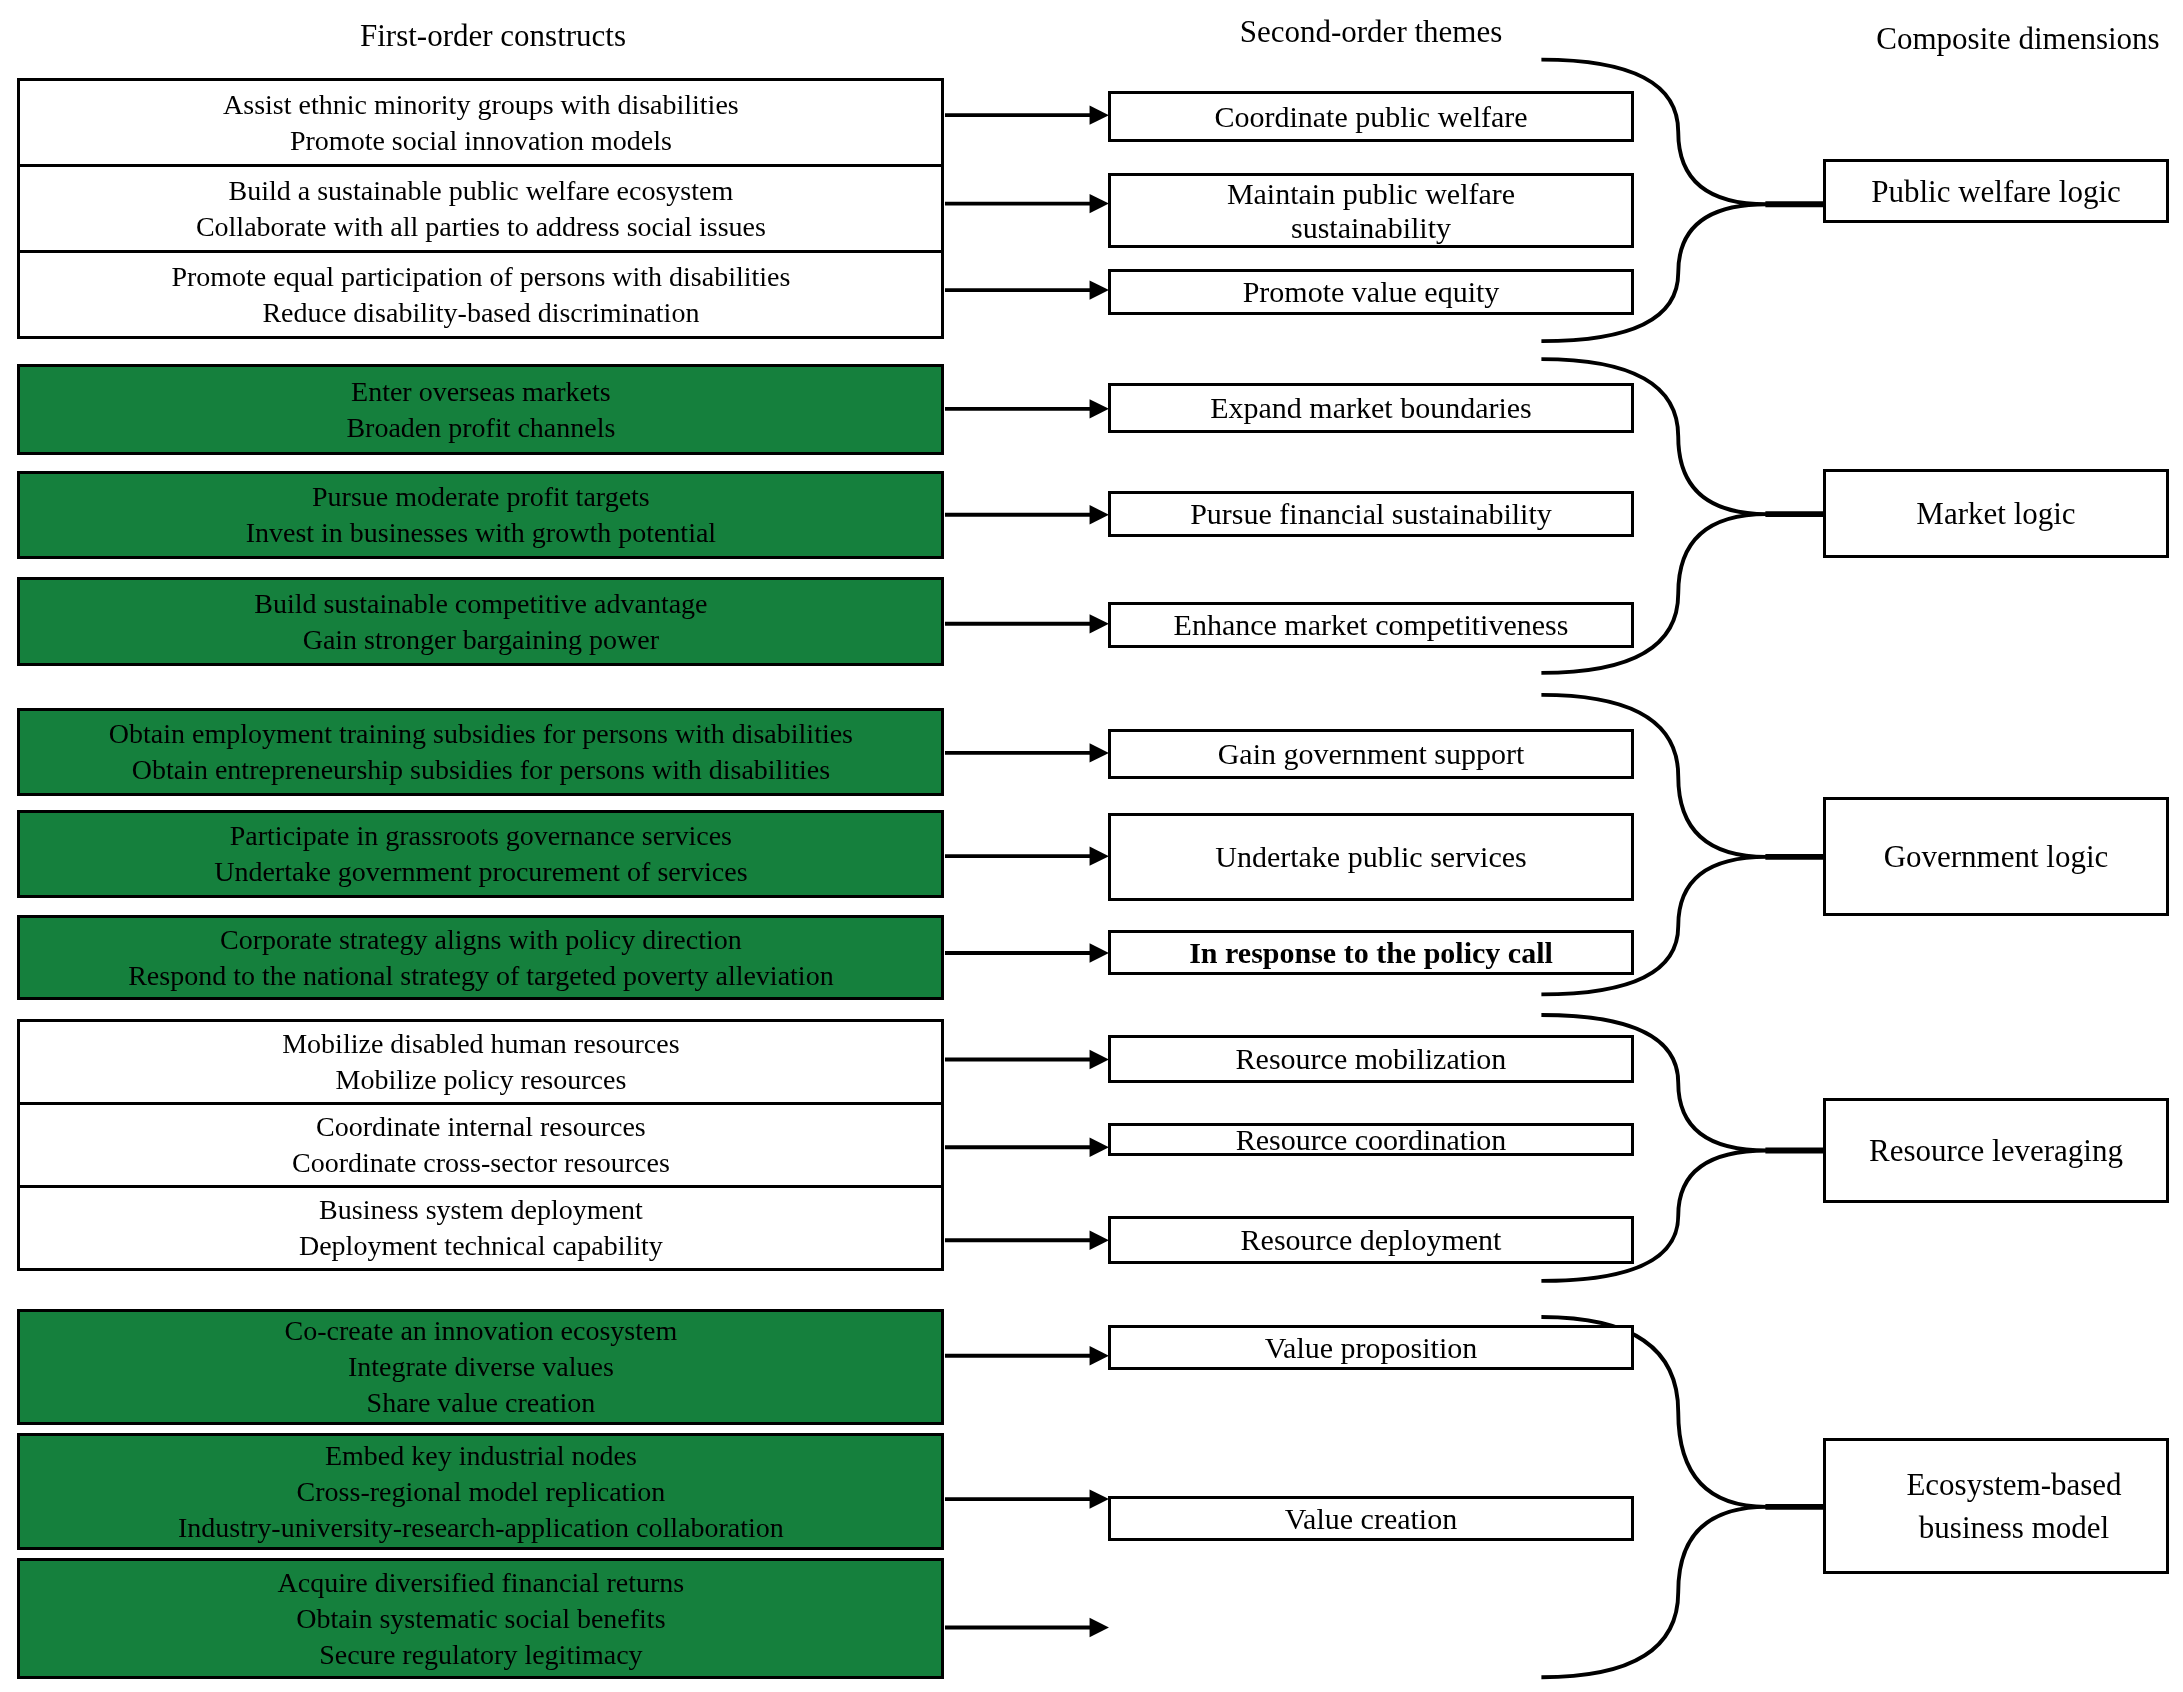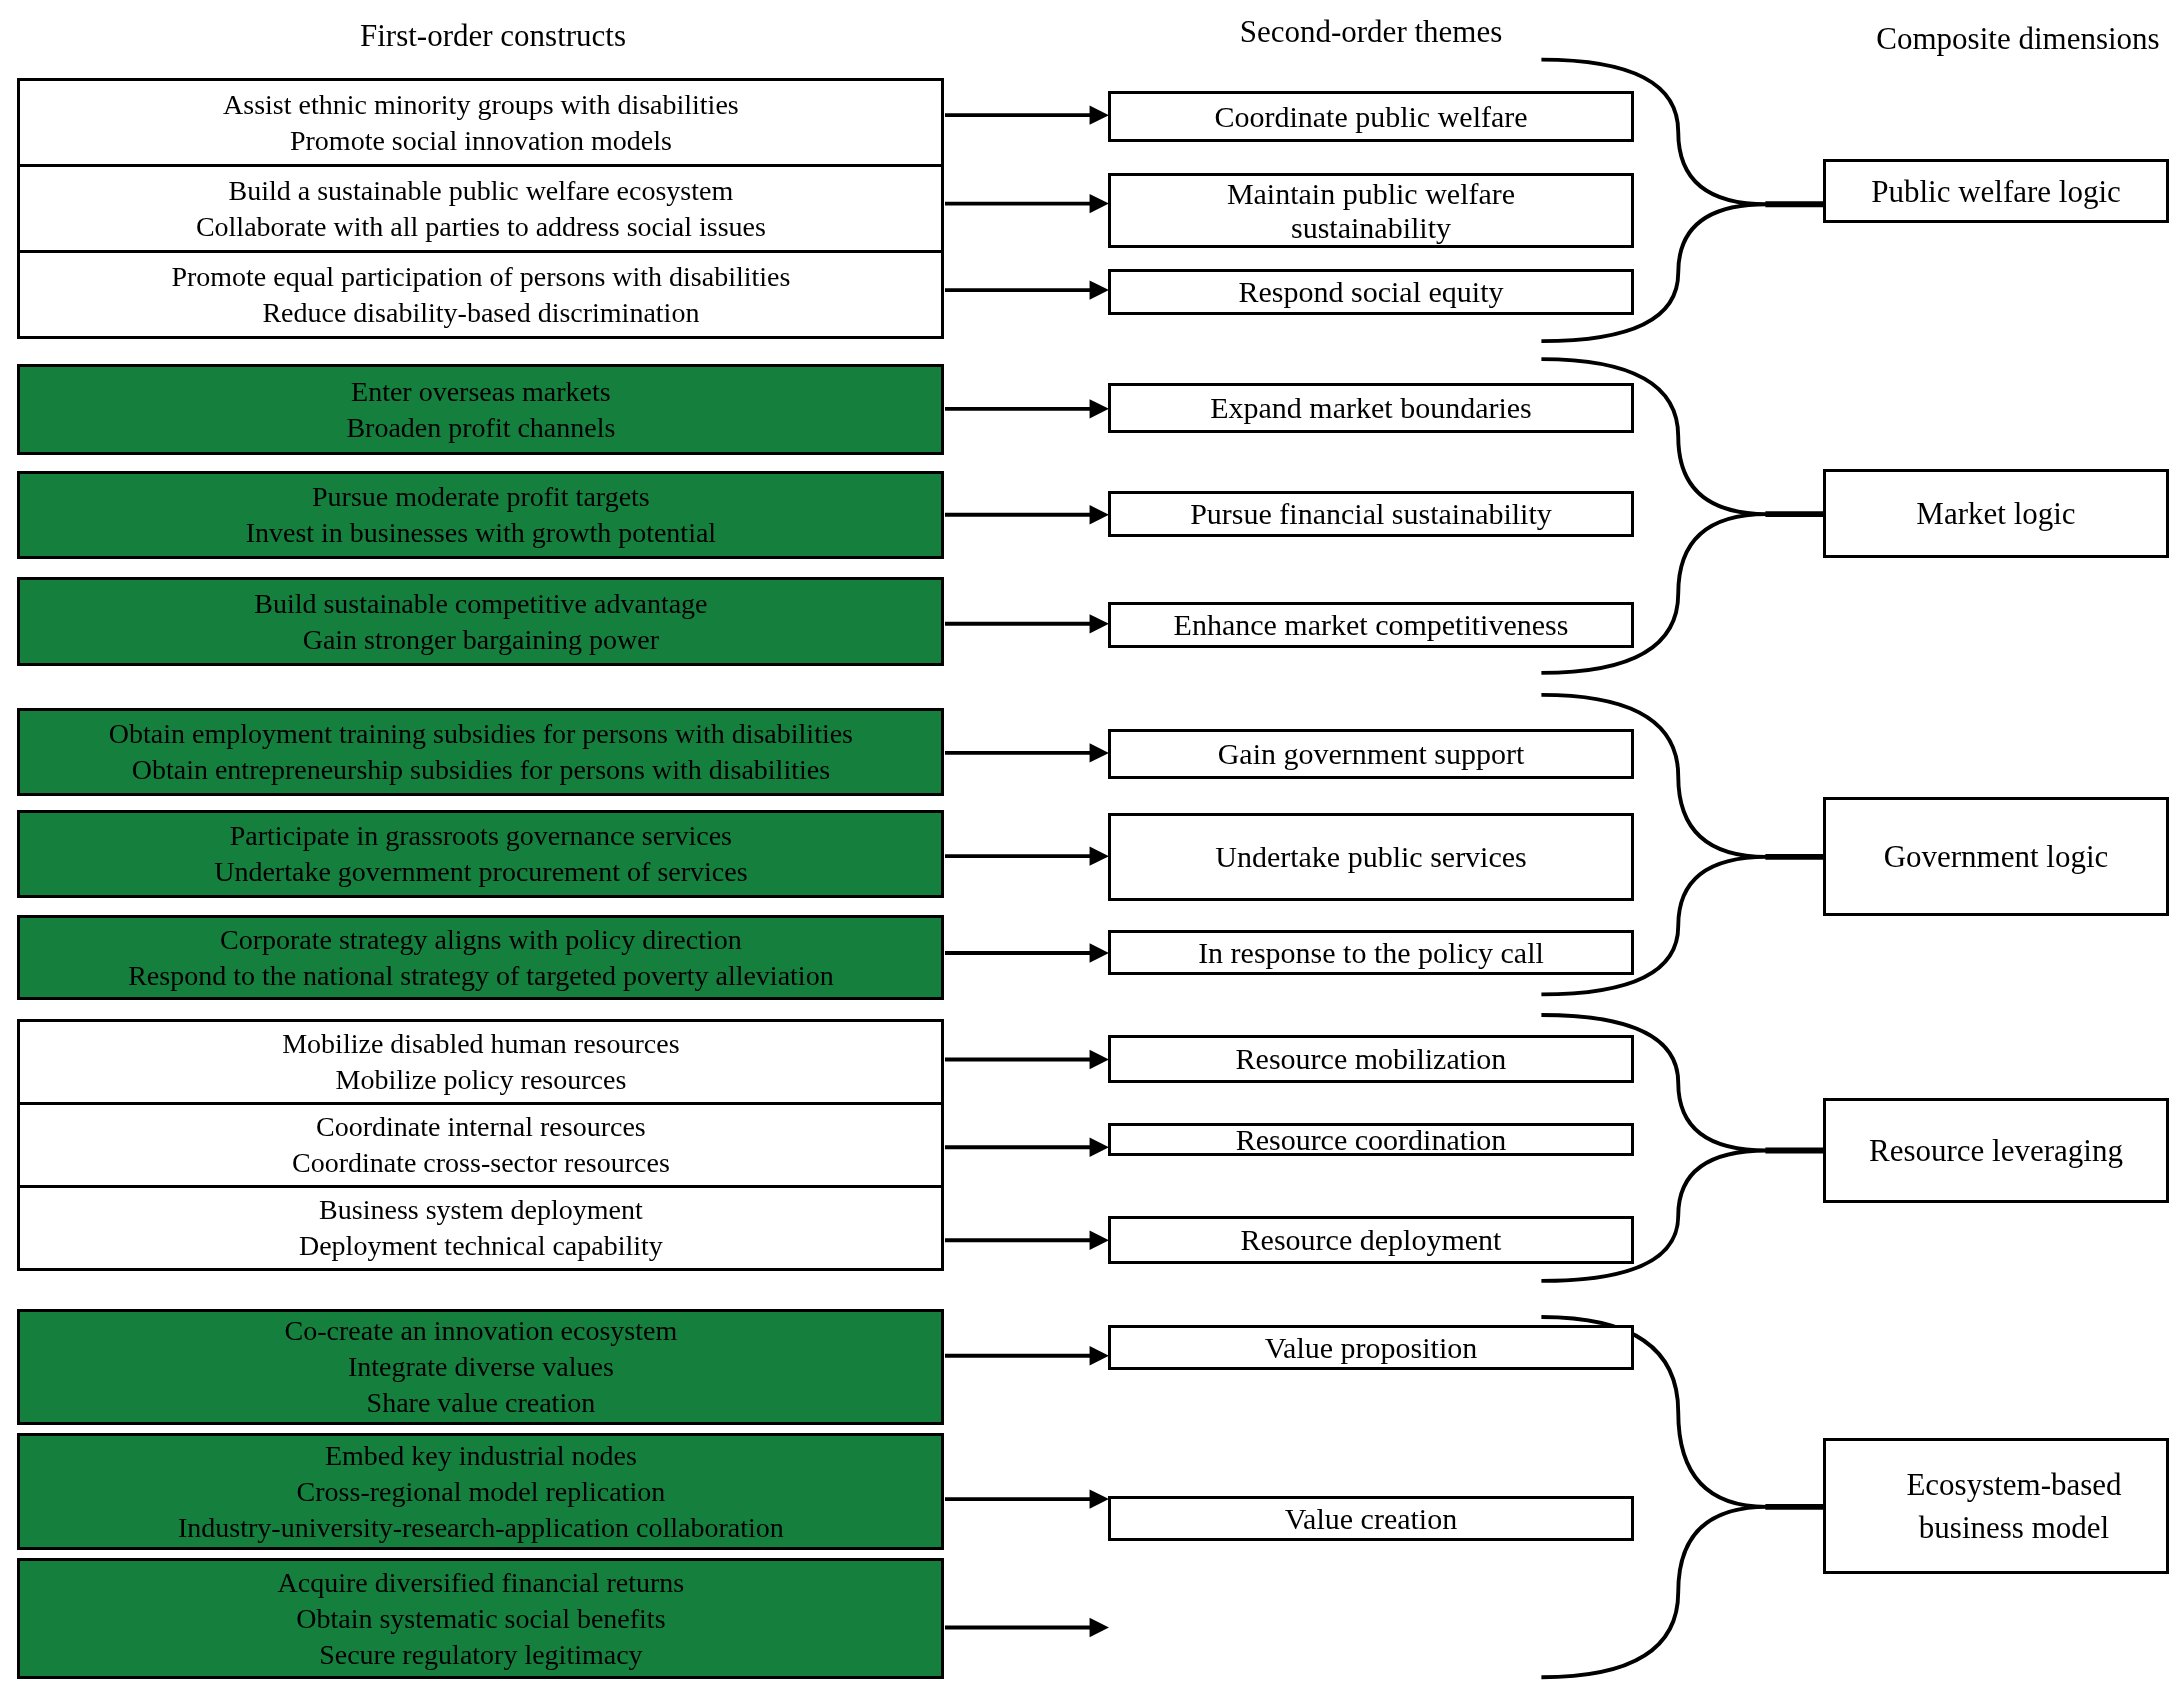--- a/index.html
+++ b/index.html
@@ -175,21 +175,21 @@
     <div class="fo-row">Assist ethnic minority groups with disabilities
 Promote social innovation models</div>
     <div class="fo-row">Build a sustainable public welfare ecosystem
 Collaborate with all parties to address social issues</div>
     <div class="fo-row">Promote equal participation of persons with disabilities
 Reduce disability-based discrimination</div>
   </div>
   <div class="theme-box" style="top:91px; height:51px;">Coordinate public welfare</div>
   <div class="theme-box" style="top:173px; height:75px;">Maintain public welfare
 sustainability</div>
-  <div class="theme-box" style="top:269px; height:46px;">Respond social equity</div>
+  <div class="theme-box" style="top:269px; height:46px;">Promote value equity</div>
   <div class="comp-box" style="top:159px; height:64px;">Public welfare logic</div>
 
   <div class="fo-box" style="top:364px; height:91px;">Enter overseas markets
 Broaden profit channels</div>
   <div class="fo-box" style="top:471px; height:88px;">Pursue moderate profit targets
 Invest in businesses with growth potential</div>
   <div class="fo-box" style="top:577px; height:89px;">Build sustainable competitive advantage
 Gain stronger bargaining power</div>
   <div class="theme-box" style="top:383px; height:50px;">Expand market boundaries</div>
   <div class="theme-box" style="top:491px; height:46px;">Pursue financial sustainability</div>
@@ -197,21 +197,21 @@
   <div class="comp-box" style="top:469px; height:89px;">Market logic</div>
 
   <div class="fo-box" style="top:708px; height:88px;">Obtain employment training subsidies for persons with disabilities
 Obtain entrepreneurship subsidies for persons with disabilities</div>
   <div class="fo-box" style="top:810px; height:88px;">Participate in grassroots governance services
 Undertake government procurement of services</div>
   <div class="fo-box" style="top:915px; height:85px;">Corporate strategy aligns with policy direction
 Respond to the national strategy of targeted poverty alleviation</div>
   <div class="theme-box" style="top:729px; height:50px;">Gain government support</div>
   <div class="theme-box" style="top:813px; height:88px;">Undertake public services</div>
-  <div class="theme-box" style="top:930px; height:45px;">In response to the policy call</div>
+  <div class="theme-box" style="top:930px; height:45px;font-weight:bold;">In response to the policy call</div>
   <div class="comp-box" style="top:797px; height:119px;">Government logic</div>
 
   <div class="fo-stack" style="top:1019px; height:252px;">
     <div class="fo-row">Mobilize disabled human resources
 Mobilize policy resources</div>
     <div class="fo-row">Coordinate internal resources
 Coordinate cross-sector resources</div>
     <div class="fo-row">Business system deployment
 Deployment technical capability</div>
   </div>

